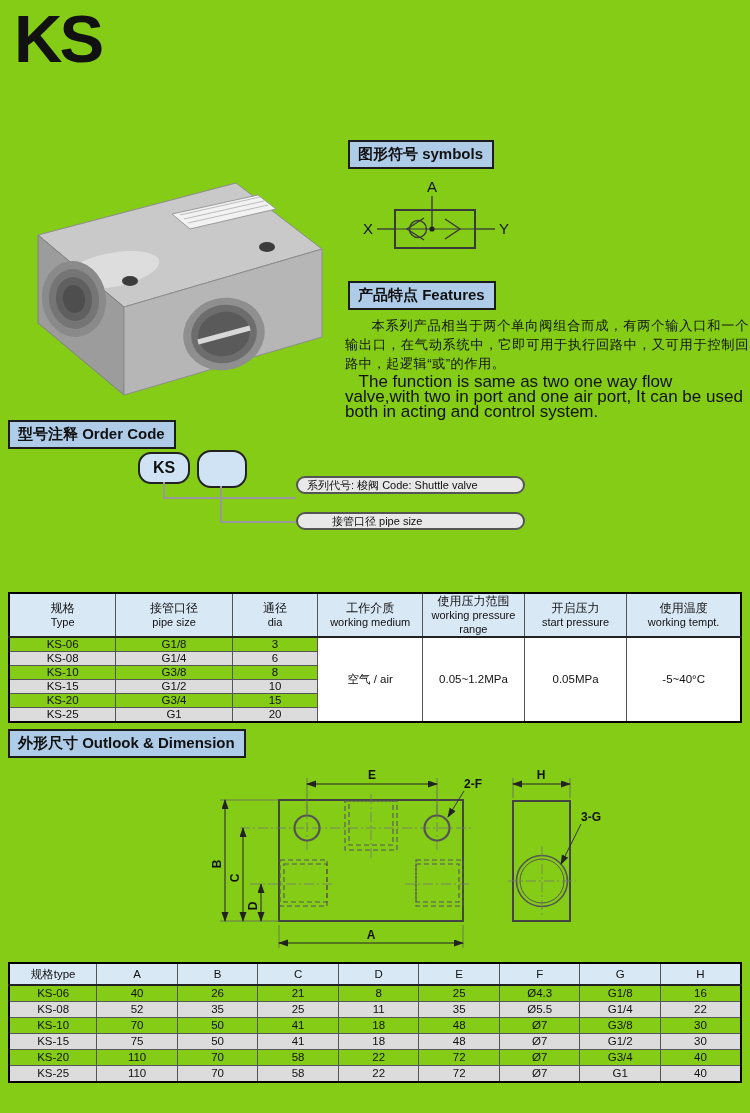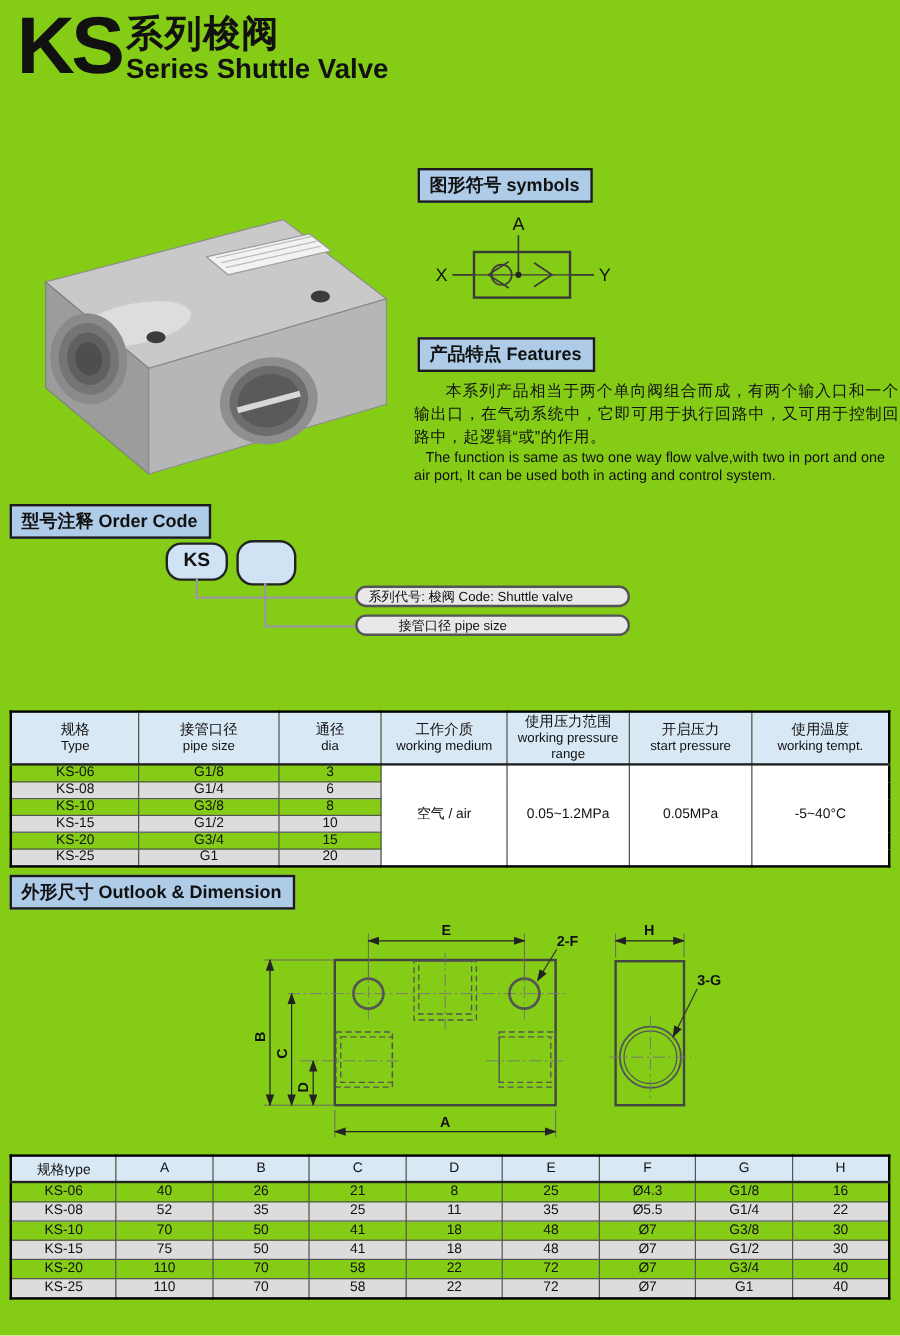--- a/index.html
+++ b/index.html
@@ -13,21 +13,21 @@
   .title-cn{font-size:31px;font-weight:bold;line-height:32px;letter-spacing:1px;}
   .title-en{font-size:23px;font-weight:bold;line-height:26px;}
 
   
   .sec-head{position:absolute;display:inline-block;background:#aecbe8;border:2px solid #1b1b1b;
             font-size:15px;font-weight:bold;padding:3px 9px 3px 8px;white-space:nowrap;}
 
   
   .feat-cn{position:absolute;left:345px;top:316px;width:404px;font-size:13.2px;line-height:19px;
            text-align:justify;text-indent:2em;letter-spacing:0.5px;margin:0;}
-  .feat-en{position:absolute;left:345px;top:374px;width:404px;font-size:12px;line-height:15px;
+  .feat-en{position:absolute;left:345px;top:374px;width:404px;font-size:17px;line-height:15px;
            text-indent:0.8em;margin:0;}
 
   
   .ks-pill{position:absolute;left:138px;top:452px;width:48px;height:28px;border:2px solid #222;
            border-radius:13px;background:#cfe3f5;font-size:16px;font-weight:bold;
            display:flex;align-items:center;justify-content:center;}
   .blank-pill{position:absolute;left:197px;top:450px;width:46px;height:34px;border:2px solid #222;
            border-radius:14px;background:#cfe3f5;}
   .oc-line{position:absolute;background:#999;}
   .oc-label{position:absolute;left:296px;width:229px;height:18px;border:2px solid #555;
@@ -58,24 +58,20 @@
   .abs{position:absolute;}
   svg text{font-family:"Liberation Sans","DejaVu Sans",sans-serif;}
 </style>
 </head>
 <body>
 
 <div class="page">
 
   <div class="title-wrap">
     <div class="title-code">KS</div>
-    <div class="title-stack">
-      <div class="title-cn">系列梭阀</div>
-      <div class="title-en">Series Shuttle Valve</div>
-    </div>
   </div>
 
   <svg class="abs" style="left:12px;top:152px;" width="330" height="260" viewBox="0 0 330 260">
     <polygon points="26,83 224,31 310,97 112,155" fill="#c9c9c9" stroke="#8d8d8d" stroke-width="1"></polygon>
     <polygon points="26,83 112,155 112,243 26,171" fill="#9c9c9c" stroke="#818181" stroke-width="1"></polygon>
     <polygon points="112,155 310,97 310,185 112,243" fill="#b6b6b6" stroke="#8d8d8d" stroke-width="1"></polygon>
     <ellipse cx="100" cy="118" rx="48" ry="17" fill="#e2e2e2" opacity="0.8" transform="rotate(-11 100 118)"></ellipse>
 
     <g>
       <ellipse cx="62" cy="147" rx="32" ry="38" fill="#8a8a8a" transform="rotate(-8 62 147)"></ellipse>
@@ -128,21 +124,21 @@
   <div class="sec-head" style="left:8px;top:420px;">型号注释 Order Code</div>
 
   <div class="ks-pill">KS</div>
   <div class="blank-pill"></div>
 
   <div class="oc-line" style="left:163px;top:482px;width:1.5px;height:16px;"></div>
   <div class="oc-line" style="left:163px;top:497px;width:133px;height:1.5px;"></div>
   <div class="oc-line" style="left:220px;top:486px;width:1.5px;height:36px;"></div>
   <div class="oc-line" style="left:220px;top:521px;width:76px;height:1.5px;"></div>
 
-  <div class="oc-label" style="top:488px;">系列代号: 梭阀  Code: Shuttle valve</div>
+  <div class="oc-label" style="top:476px;">系列代号: 梭阀  Code: Shuttle valve</div>
   <div class="oc-label" style="top:512px;padding-left:34px;">接管口径  pipe size</div>
 
 
   <table class="spec-table">
     <colgroup>
       <col style="width:14.6%">
         <col style="width:15.9%">
         <col style="width:11.7%">
       <col style="width:14.3%">
         <col style="width:13.9%">

